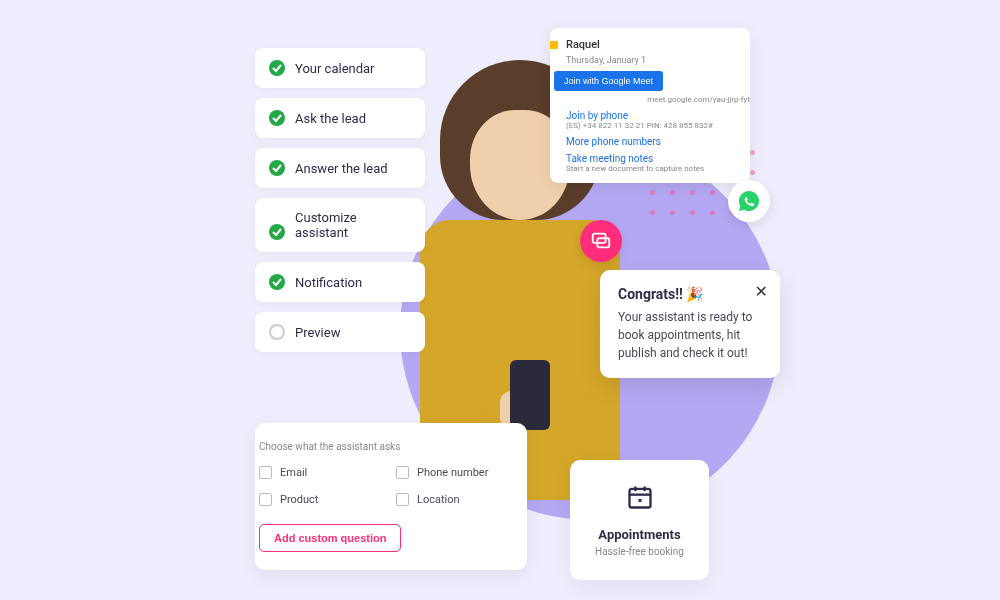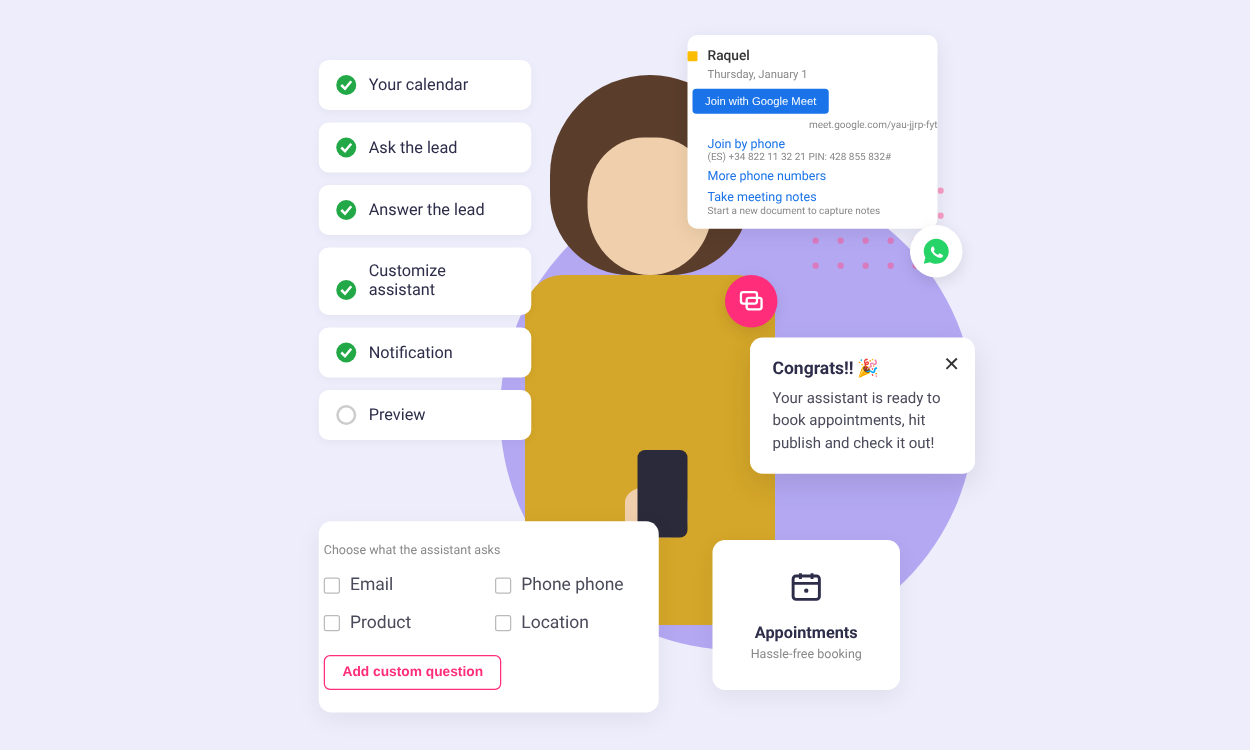--- a/index.html
+++ b/index.html
@@ -249,21 +249,21 @@
 .form-grid {
   display: grid;
   grid-template-columns: 1fr 1fr;
   gap: 14px 10px;
   margin-bottom: 18px;
 }
 .form-check {
   display: flex;
   align-items: center;
   gap: 8px;
-  font-size: 14px;
+  font-size: 11px;
   color: #4a4a5a;
   cursor: pointer;
 }
 .checkbox {
   width: 13px;
   height: 13px;
   border: 1.5px solid #bbb;
   border-radius: 2px;
   flex-shrink: 0;
 }
@@ -273,22 +273,22 @@
   background: white;
   padding: 7px 14px;
   border-radius: 5px;
   font-size: 11px;
   font-weight: 600;
   cursor: pointer;
 }
 .appt-card {
   position: absolute;
   left: 570px;
-  bottom: 48px;
-  width: 150px;
+  bottom: 20px;
+  width: 139px;
   background: white;
   border-radius: 10px;
   padding: 23px;
   box-shadow: 0 6px 20px rgba(0,0,0,0.06);
   text-align: center;
   z-index: 6;
 }
 .appt-icon {
   width: 28px;
   height: 28px;
@@ -432,21 +432,21 @@
 
 <div class="form-card">
   <div class="form-title">Choose what the assistant asks</div>
   <div class="form-grid">
     <label class="form-check">
       <span class="checkbox"></span>
       <span>Email</span>
     </label>
     <label class="form-check">
       <span class="checkbox"></span>
-      <span>Phone phone</span>
+      <span>Phone number</span>
     </label>
     <label class="form-check">
       <span class="checkbox"></span>
       <span>Product</span>
     </label>
     <label class="form-check">
       <span class="checkbox"></span>
       <span>Location</span>
     </label>
   </div>

